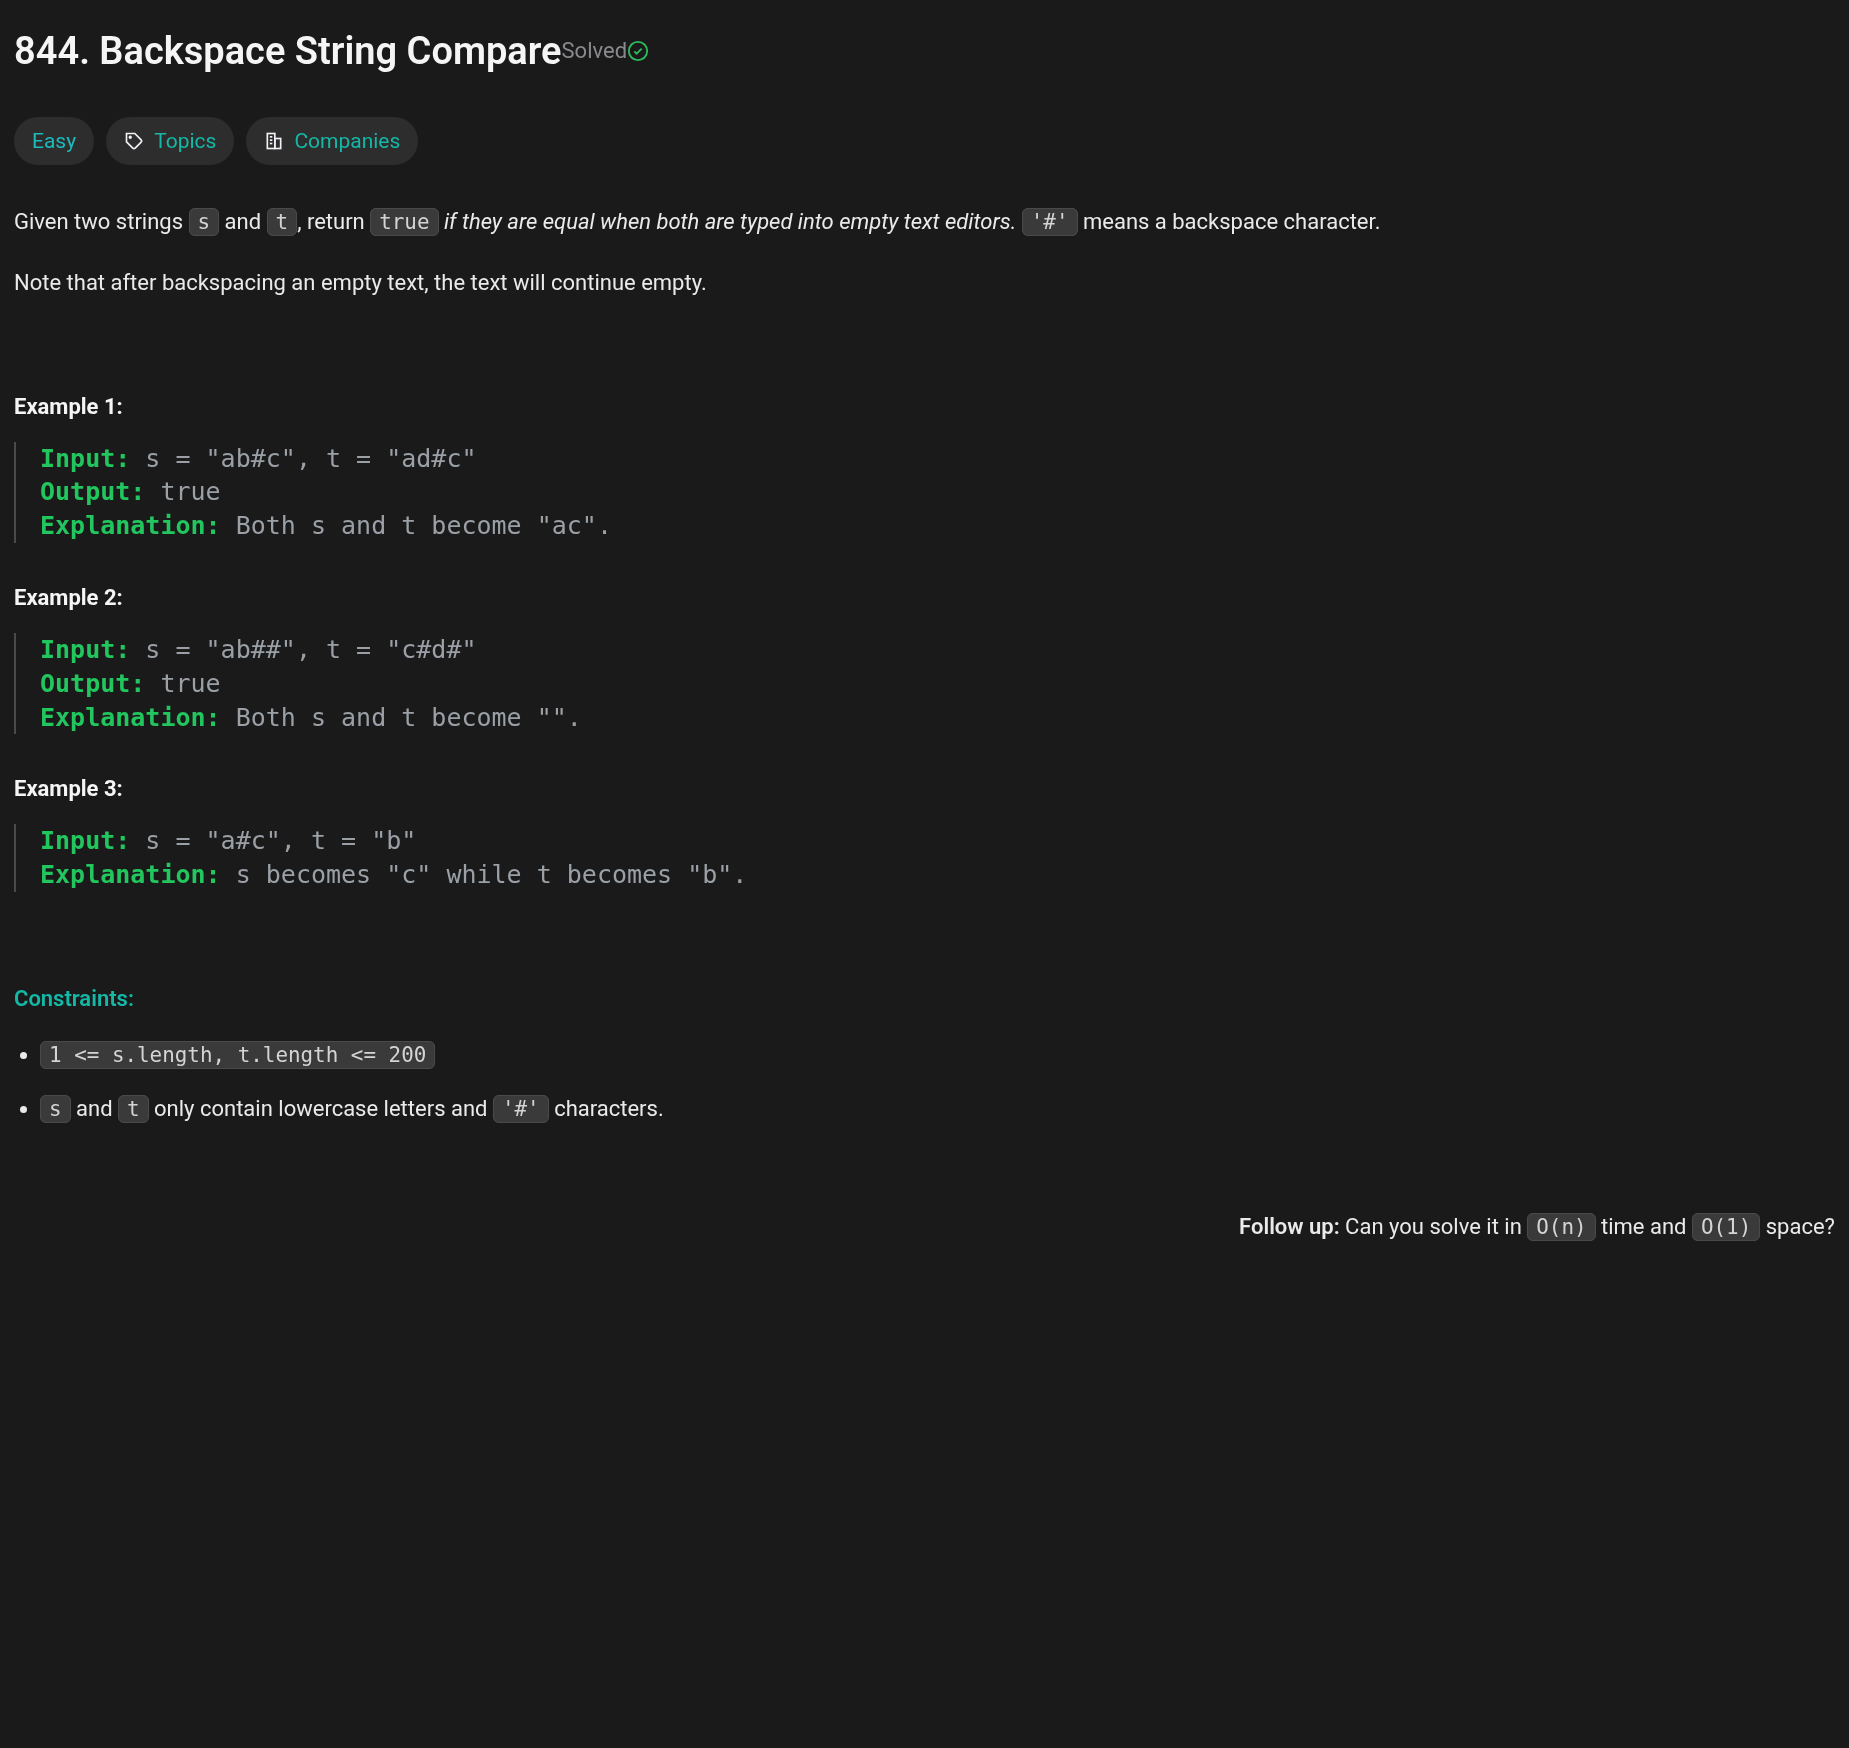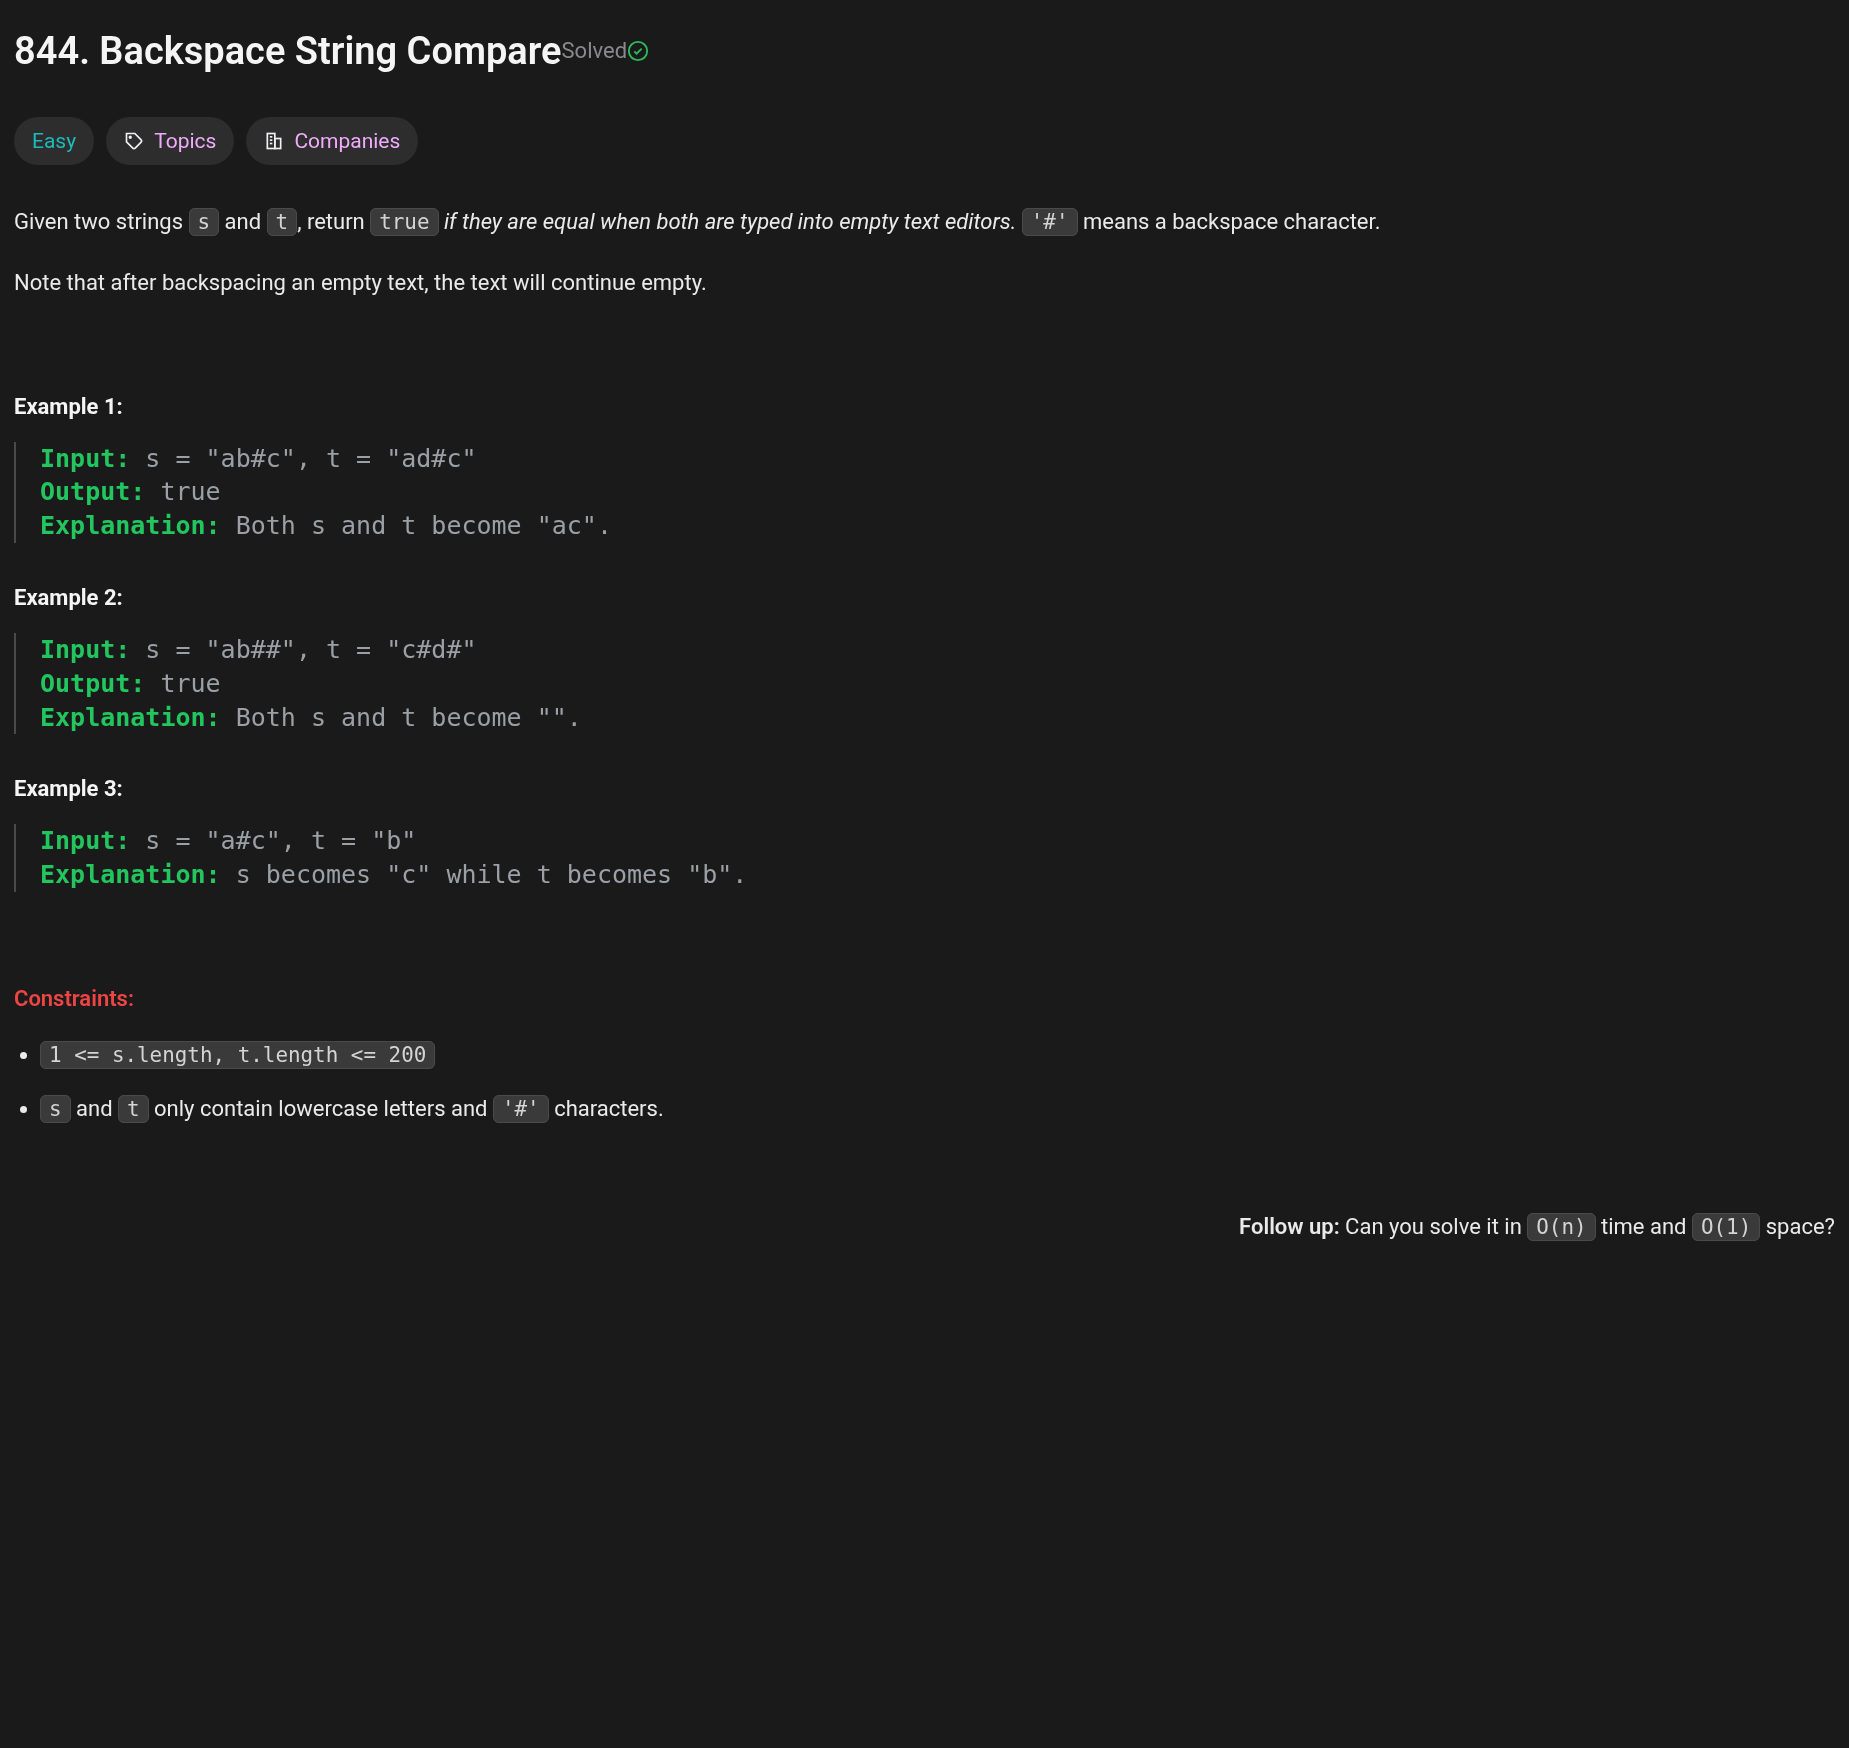--- a/index.html
+++ b/index.html
@@ -37,41 +37,41 @@
     margin-bottom: 40px;
   }
   .chip {
     background: #2d2d2d;
     border-radius: 999px;
     padding: 8px 18px;
     display: inline-flex;
     align-items: center;
     gap: 10px;
     font-size: 21px;
-    color: #f0abfc;
+    color: #14b8a6;
     cursor: pointer;
   }
   .chip.easy { color: #1cbaba; font-weight: 400; }
   .chip svg { width: 20px; height: 20px; flex-shrink: 0; }
   .desc { margin-bottom: 26px; color: #eaeaea; }
   .desc em { font-style: italic; }
   .code-inline {
     font-family: ui-monospace, SFMono-Regular, Menlo, Consolas, monospace;
     background: #3a3a3a;
     border: 1px solid #4a4a4a;
     border-radius: 6px;
     padding: 1px 8px;
     color: #d4d4d4;
     font-size: 0.95em;
   }
   .section-title {
     font-weight: 600;
     margin-top: 90px;
     margin-bottom: 22px;
-    color: #ef4444;
+    color: #14b8a6;
   }
   .example-label {
     font-weight: 700;
     margin-top: 38px;
     margin-bottom: 18px;
     color: #f5f5f5;
   }
   .example-block {
     border-left: 2px solid #4a4a4a;
     padding-left: 24px;

